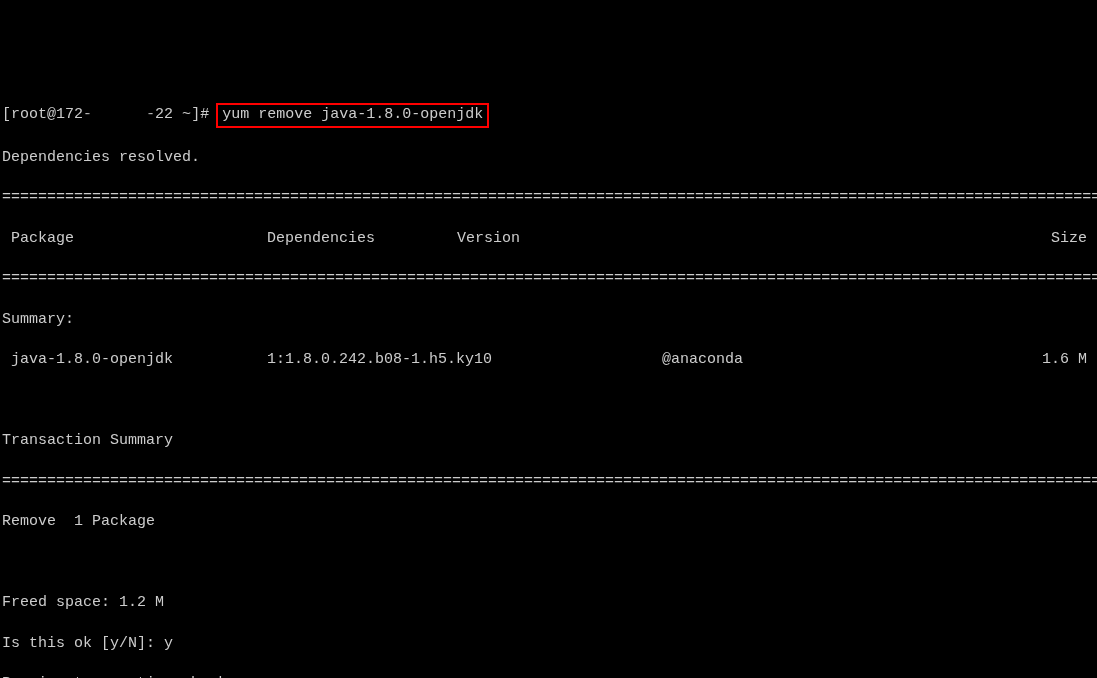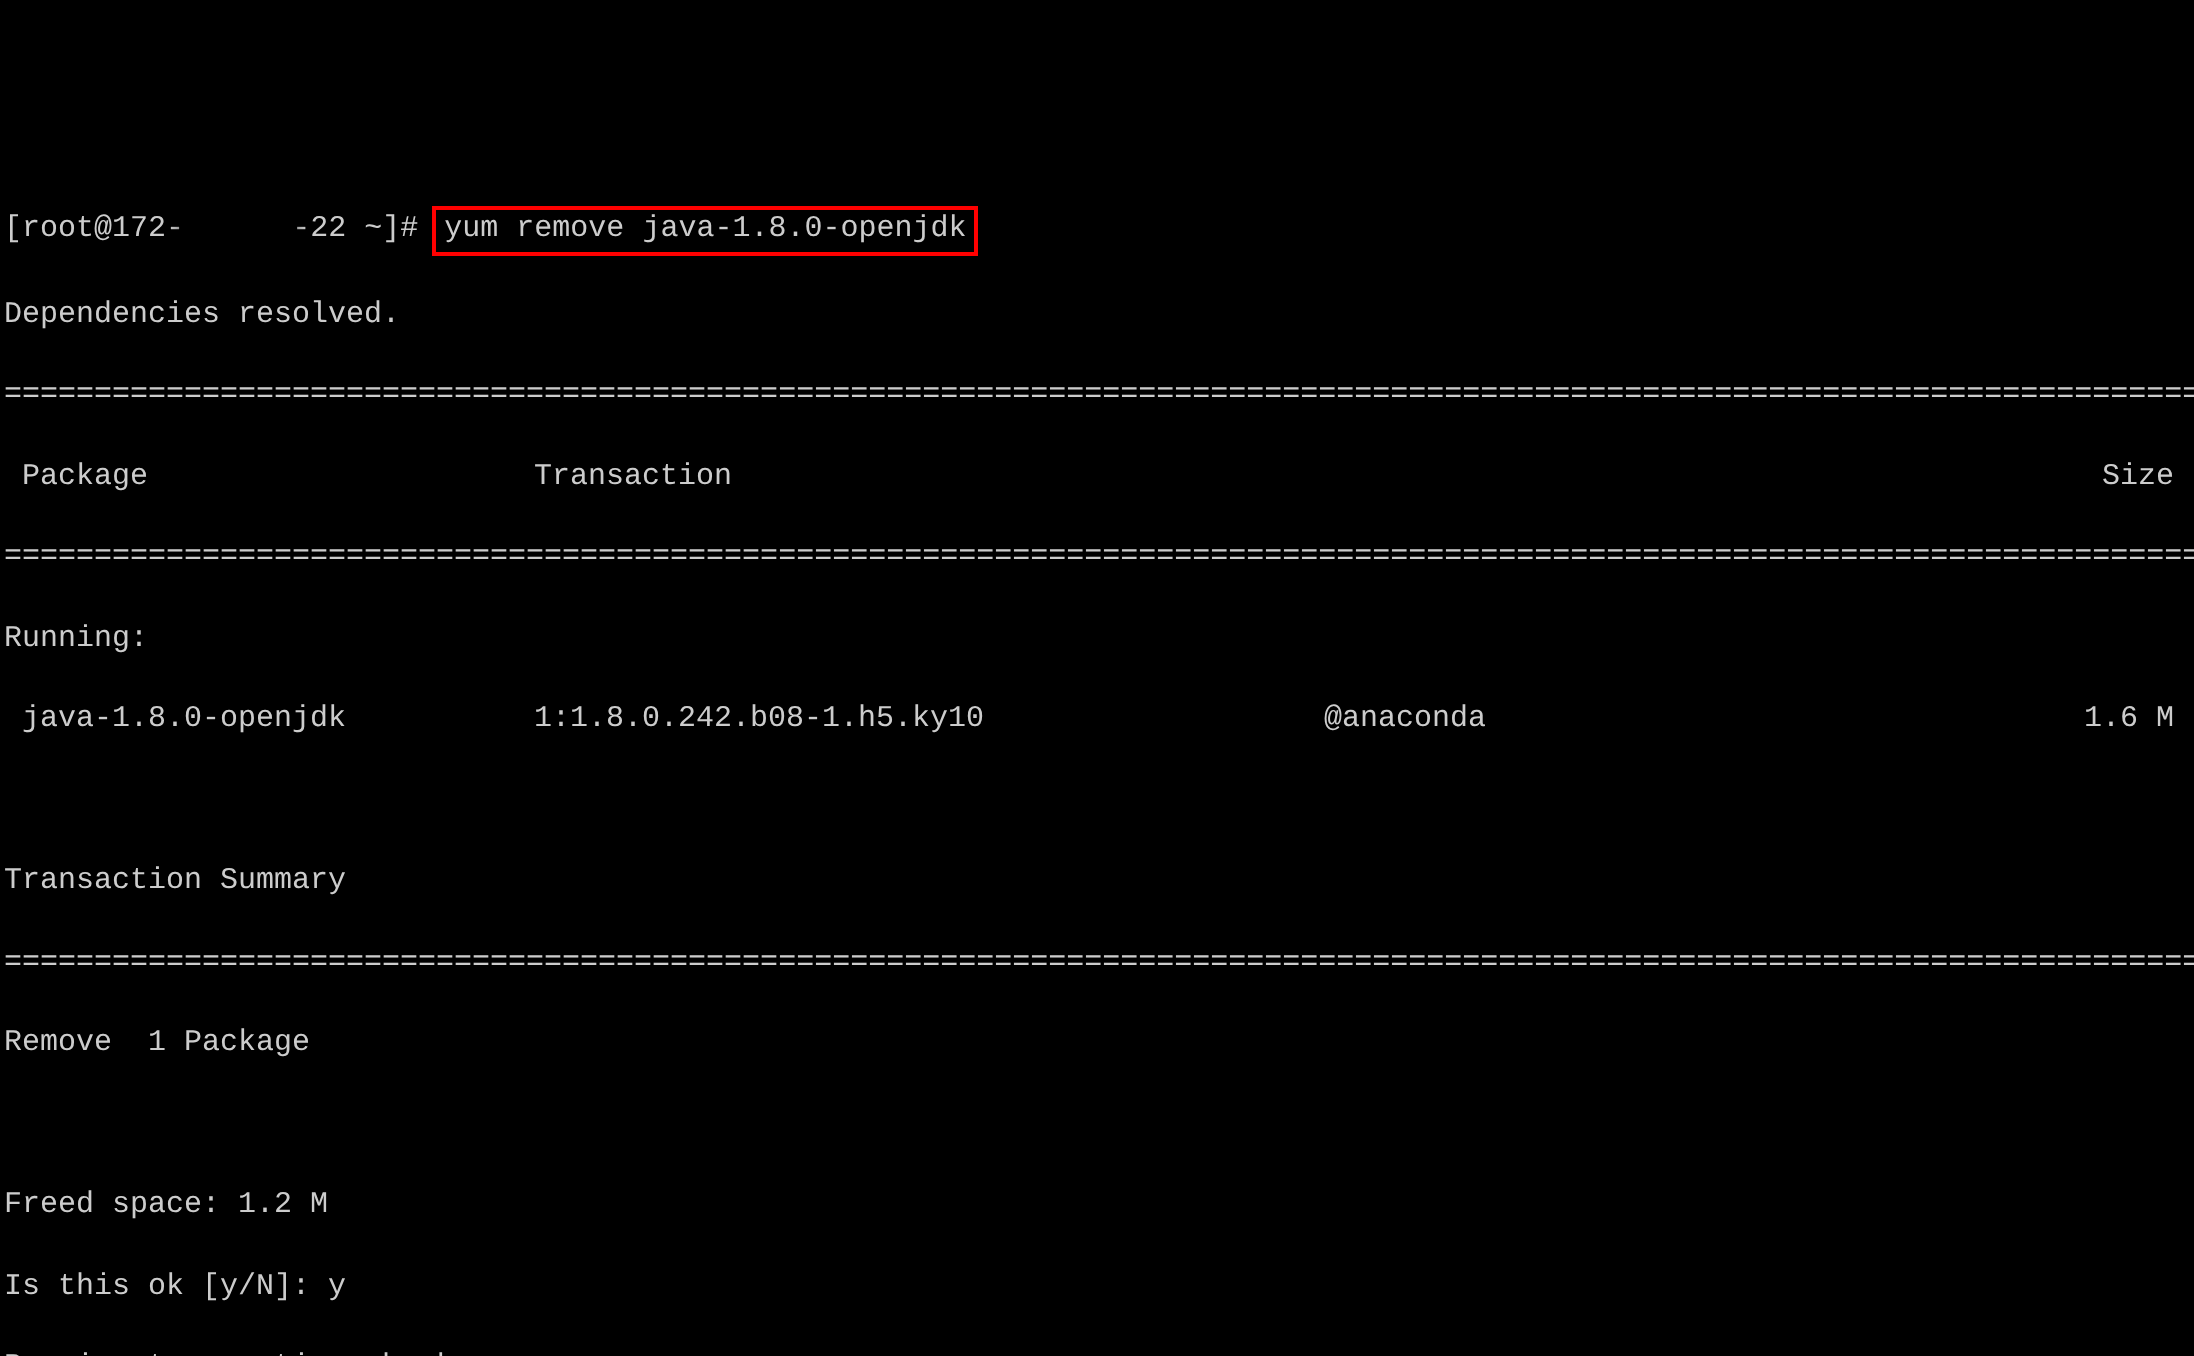--- a/index.html
+++ b/index.html
@@ -53,24 +53,24 @@
 </head>
 <body>
 
 
 
 <div class="terminal">
 <div class="line"><span class="prompt-user">[<span>root</span>@<span>172-</span><span class="redacted">17-227</span><span>-22</span> <span>~</span>]<span>#</span> </span><span class="highlight-box">yum remove java-1.8.0-openjdk</span></div>
 <div class="line">Dependencies resolved.</div>
 <div class="line">=================================================================================================================================</div>
 <div class="col-row">
-<span class="col-package"> Package</span><span class="col-arch">Transaction</span><span class="col-size">Size</span>
+<span class="col-package"> Package</span><span class="col-arch">Dependencies</span><span class="col-version">Version</span><span class="col-size">Size</span>
 </div>
 <div class="line">=================================================================================================================================</div>
-<div class="line">Running:</div>
+<div class="line">Summary:</div>
 <div class="col-row">
 <span class="col-package"> java-1.8.0-openjdk</span><span class="col-version">1:1.8.0.242.b08-1.h5.ky10</span><span class="col-repo">@anaconda</span><span class="col-size">1.6 M</span>
 </div>
 <div class="line"> </div>
 <div class="line">Transaction Summary</div>
 <div class="line">=================================================================================================================================</div>
 <div class="line">Remove  1 Package</div>
 <div class="line"> </div>
 <div class="line">Freed space: 1.2 M</div>
 <div class="line">Is this ok [y/N]: y</div>

